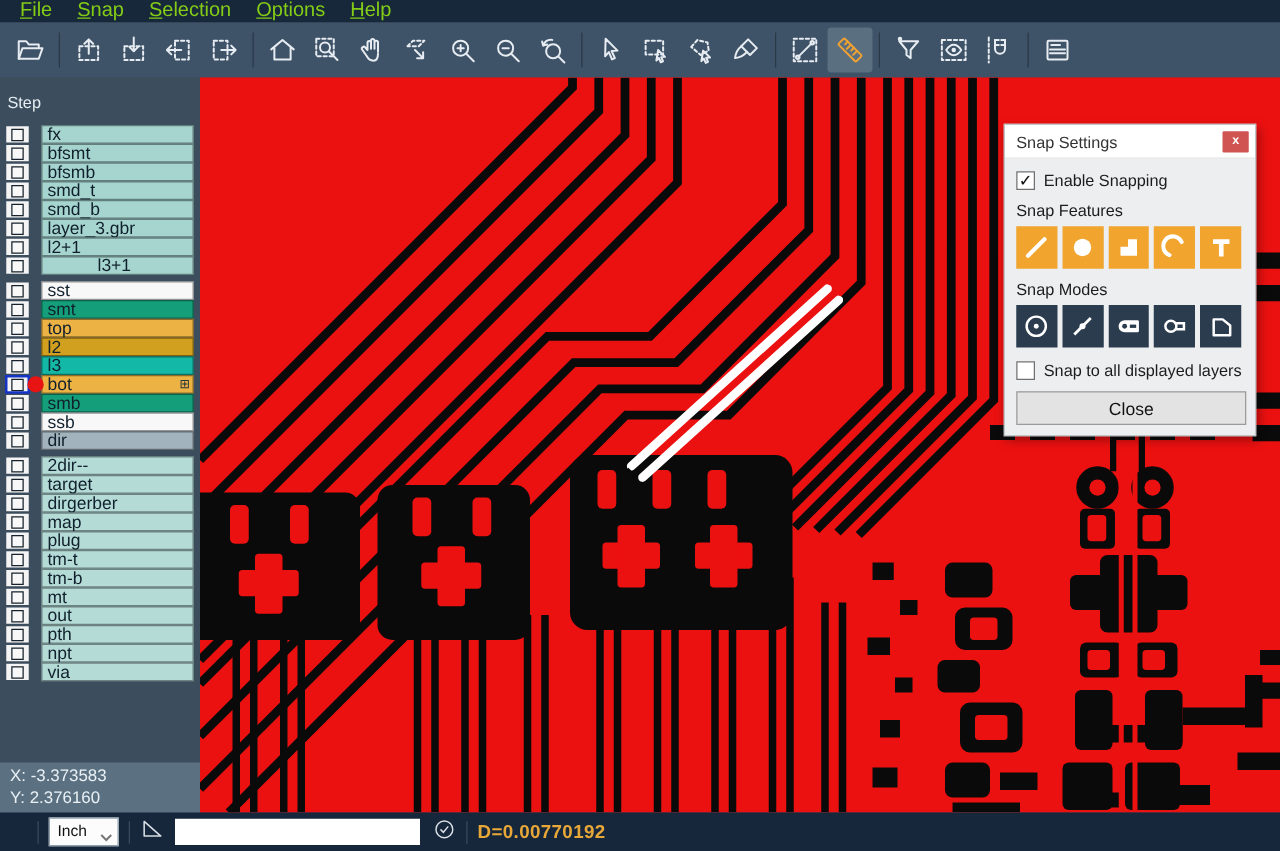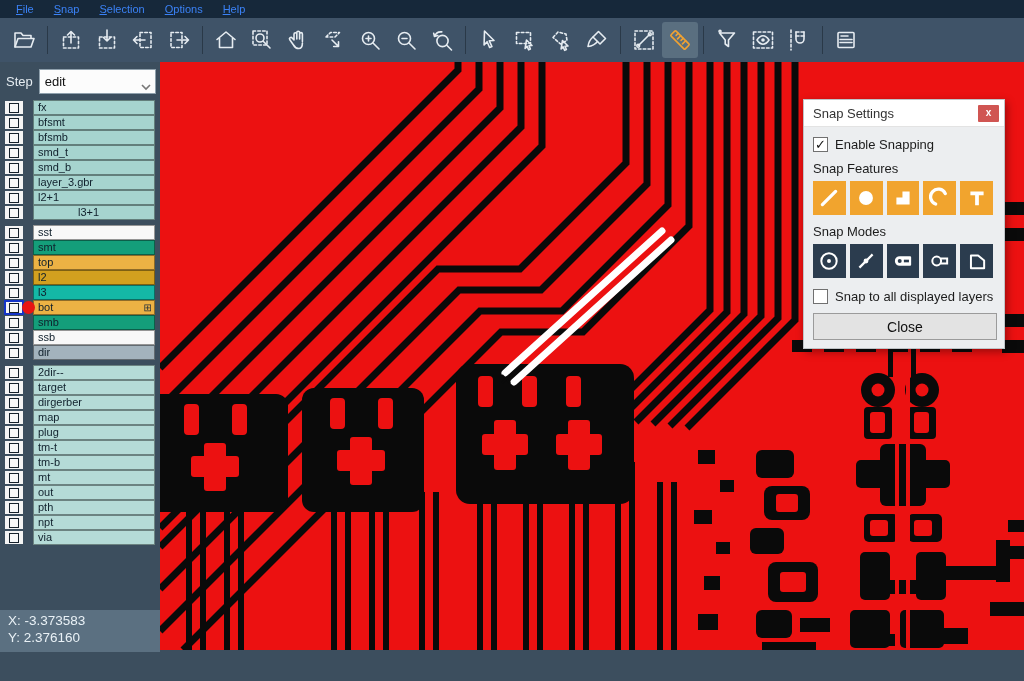--- a/index.html
+++ b/index.html
@@ -1,21 +1,21 @@
 <!DOCTYPE html>
 <html><head>
 <meta charset="utf-8">
 <style>
   html,body{margin:0;padding:0;background:#222;}
   #app{position:relative;width:1024px;height:681px;font-family:"Liberation Sans",sans-serif;
        overflow:hidden;background:#3C4E5E;user-select:none;}
   
   #menubar{position:absolute;left:0;top:0;width:1024px;height:18px;background:#16283A;
            display:flex;align-items:center;padding-left:6px;box-sizing:border-box;}
-  .menu-item{display:inline-block;color:#3b82f6;font-size:11px;padding:0 10px;line-height:18px;}
+  .menu-item{display:inline-block;color:#84cc16;font-size:16px;padding:0 10px;line-height:18px;}
   .menu-item::first-letter{text-decoration:underline;}
   
   #toolbar{position:absolute;left:0;top:18px;width:1024px;height:44px;background:#3F5368;
            display:flex;align-items:center;padding-left:6px;box-sizing:border-box;}
   .tbtn{width:36px;height:36px;display:flex;align-items:center;justify-content:center;border-radius:3px;}
   .tbtn svg{width:24px;height:24px;stroke:#E6ECF1;fill:none;stroke-width:1.6;stroke-linecap:round;stroke-linejoin:round;}
   .tbtn .dash{stroke-dasharray:2.6 2.2;}
   .tbtn.active{background:#5A6F80;}
   .tbtn.active svg{stroke:#F0A232;}
   .tsep{width:1px;height:28px;background:#2A3948;margin:0 5px;}
@@ -26,21 +26,21 @@
   #stepselect{position:relative;flex:1;height:23px;background:#FCFCFC;border:1px solid #8FA0AC;}
   #stepselect .val{font-size:13px;color:#111;line-height:23px;padding-left:5px;}
   .chev{position:absolute;right:4px;top:7px;width:10px;height:8px;}
   .chev svg{width:10px;height:8px;stroke:#777;fill:none;stroke-width:1.6;}
   #layers{margin-top:4px;}
   .lgroup{margin-bottom:5px;}
   .lrow{display:flex;align-items:center;height:15px;padding-left:5px;position:relative;margin-bottom:0px;}
   .chk{width:18px;height:13px;background:#F4F4F4;display:flex;align-items:center;justify-content:center;flex:0 0 18px;}
   .chk::after{content:"";width:8px;height:8px;border:1.6px solid #16212B;background:#F8F8F8;display:block;}
   .lrow .gap{width:10px;flex:0 0 10px;}
-  .lname{flex:1;height:13px;line-height:13.5px;font-size:11px;color:#10202C;padding-left:4px;
+  .lname{flex:1;height:13px;line-height:13.5px;font-size:14px;color:#10202C;padding-left:4px;
          border:1px solid rgba(0,0,0,.4);margin-right:5px;position:relative;}
   .lrow.sel .chk{outline:2px solid #1434C8;outline-offset:-1px;}
   .dot{width:13px;height:13px;border-radius:50%;background:#E81414;flex:0 0 13px;margin:0 -2px 0 -1px;z-index:2;}
   .gridico{position:absolute;right:8px;top:1px;font-size:10px;line-height:13px;color:#26323C;z-index:3;}
   #coords{position:absolute;left:0;top:548px;width:160px;height:42px;background:#5B7081;
           color:#E9F1F6;font-size:13.5px;padding:2px 0 0 8px;box-sizing:border-box;line-height:17px;}
   
   #canvas{position:absolute;left:160px;top:62px;width:864px;height:588px;background:#EC1111;overflow:hidden;}
   #canvas svg{display:block;width:864px;height:588px;}
   
@@ -230,26 +230,20 @@
         <svg viewBox="0 0 24 24">
           <rect x="4" y="4.5" width="16" height="15" rx="1"></rect>
           <path d="M7 8h7M6 11.5h12M6 14.5h12"></path>
         </svg>
       </div>
   </div>
 
   <div id="sidebar">
     <div id="steprow">
       <span id="steplabel">Step</span>
-      <div id="stepselect">
-        <div class="val">edit</div>
-        <span class="chev"><svg viewBox="0 0 10 8">
-              <path d="M1 2l4 4 4-4"></path>
-            </svg></span>
-      </div>
     </div>
     <div id="layers">
       <div class="lgroup">
         <div class="lrow">
             <span class="chk"></span>
             <span class="gap"></span>
             <span class="lname" style="background: rgb(166, 212, 207);">fx</span>
           </div>
         <div class="lrow">
             <span class="chk"></span>
@@ -612,14 +606,34 @@
           </div>
       </div>
       <div class="cbrow" style="margin-top:11px;">
         <span class="cbx"></span>
         <span class="lbl">Snap to all displayed layers</span>
       </div>
       <div id="dlgclosebtn">Close</div>
     </div>
   </div>
 
+  <div id="statusbar">
+    <div class="ssep"></div>
+    <div id="unitselect">
+      <div class="val">Inch</div>
+      <span class="chev" style="top:6px;"><svg viewBox="0 0 10 8">
+            <path d="M1 2l4 4 4-4"></path>
+          </svg></span>
+    </div>
+    <div class="ssep"></div>
+    <span id="angleicon"><svg viewBox="0 0 24 24">
+          <path d="M4 19h16L4 5z"></path>
+        </svg></span>
+    <input id="dinput" value="" style="">
+    <span id="checkicon"><svg viewBox="0 0 24 24">
+          <circle cx="12" cy="12" r="8.5"></circle>
+          <path d="M8.5 12.5l2.5 2.5 4.5-5.5"></path>
+        </svg></span>
+    <div class="ssep"></div>
+    <span id="dreadout">D=0.00770192</span>
+  </div>
 
 </div>
 
 </body></html>

